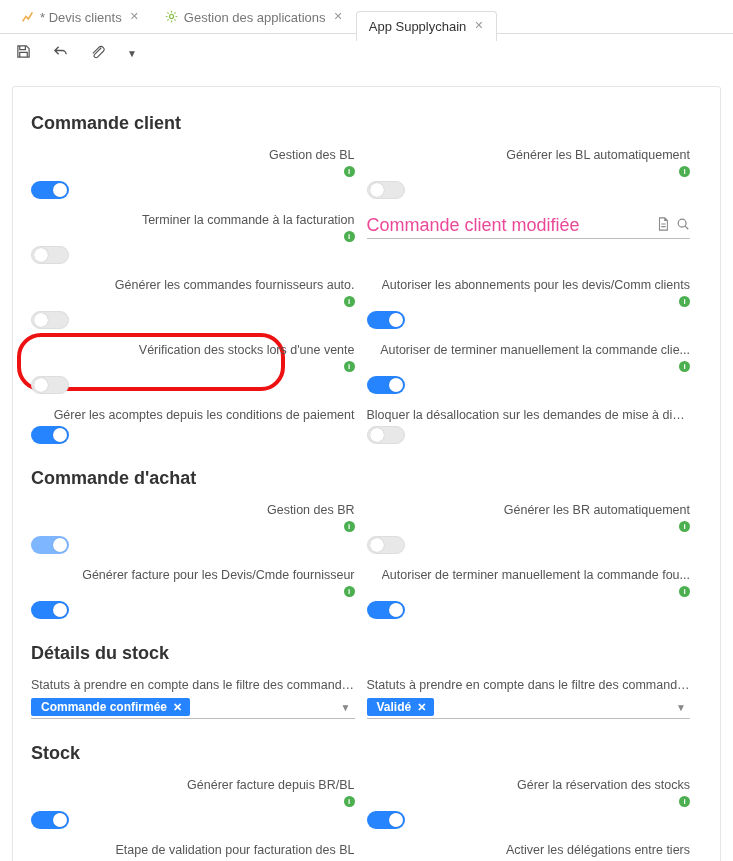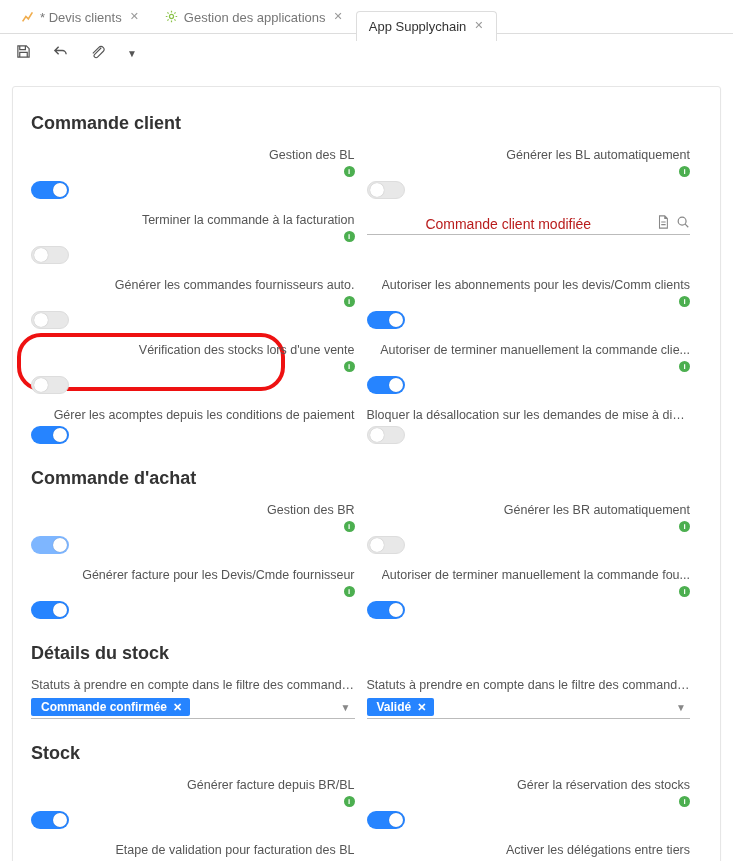--- a/index.html
+++ b/index.html
@@ -103,21 +103,21 @@
   .toggle.on { background: #2684ff; }
   .toggle.on .knob { right: 2px; }
   .toggle.off { background: #e8e8e8; border:1px solid #ddd; }
   .toggle.off .knob { left: 2px; top:1px; }
   .text-input-row {
     display: flex;
     align-items: center;
     border-bottom: 1px solid #bbb;
     padding: 2px 0;
   }
-  .text-input-row .value { flex: 1; font-size: 14px; color: #b91c1c; text-align: center; }
+  .text-input-row .value { flex: 1; font-size: 18px; color: #ec4899; }
   .text-input-row svg { width: 14px; height: 14px; margin-left: 6px; color: #888; }
   .chip-wrapper {
     border-bottom: 1px solid #bbb;
     padding: 2px 0;
     display: flex;
     align-items: center;
   }
   .chip {
     background: #2684ff;
     color: #fff;

